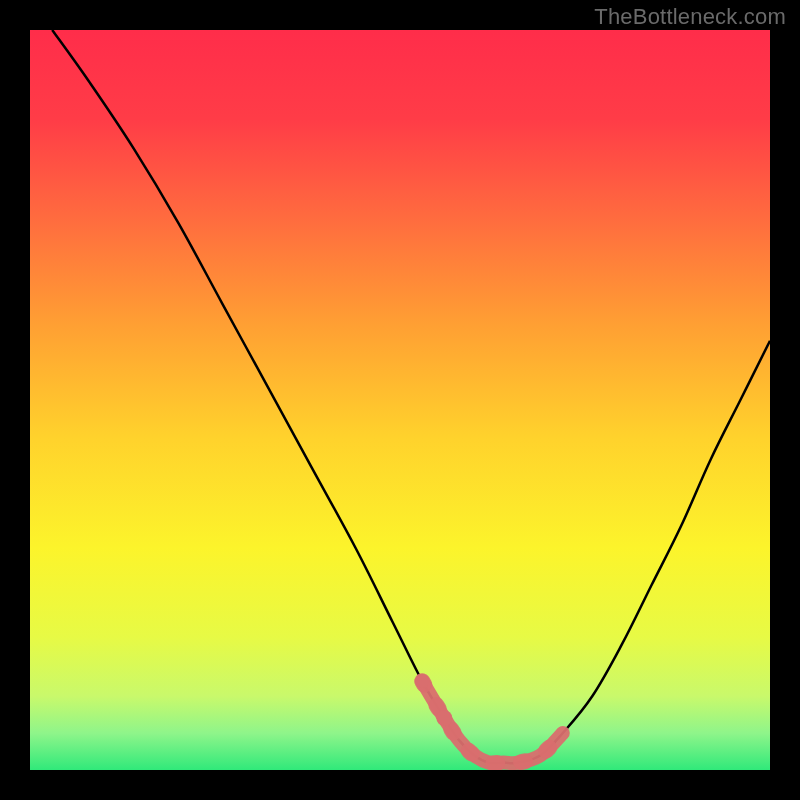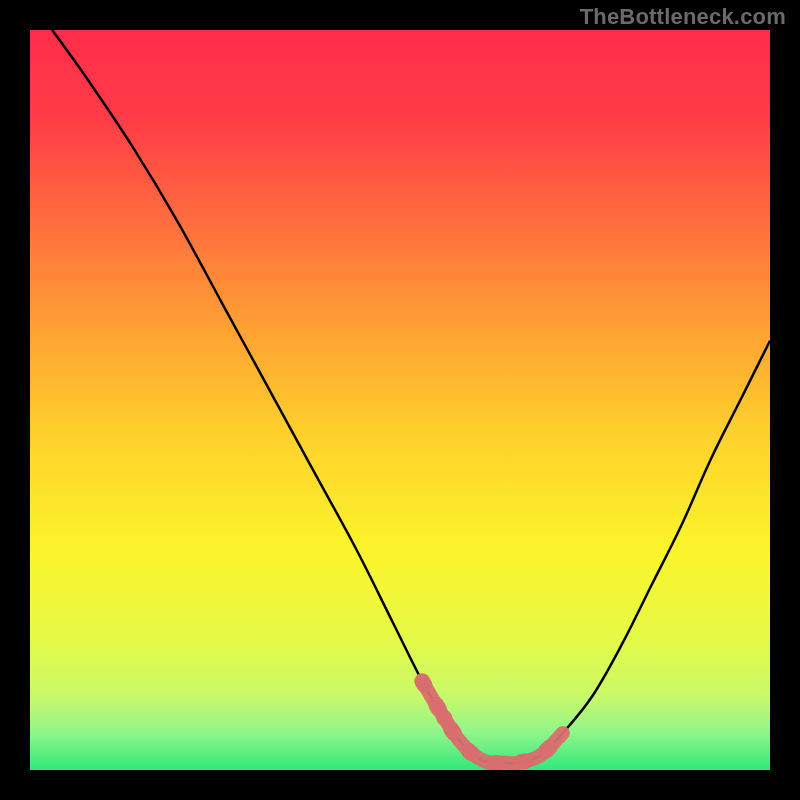--- a/index.html
+++ b/index.html
@@ -15,21 +15,21 @@
     position: relative;
     width: 800px;
     height: 800px;
     background: #000;
   }
   .watermark {
     position: absolute;
     top: 4px;
     right: 14px;
     font-size: 22px;
-    font-weight: 700;
+    font-weight: 400;
     color: #6a6a6a;
     letter-spacing: 0.2px;
     user-select: none;
   }
   .plot {
     position: absolute;
     left: 30px;
     top: 30px;
     width: 740px;
     height: 740px;

